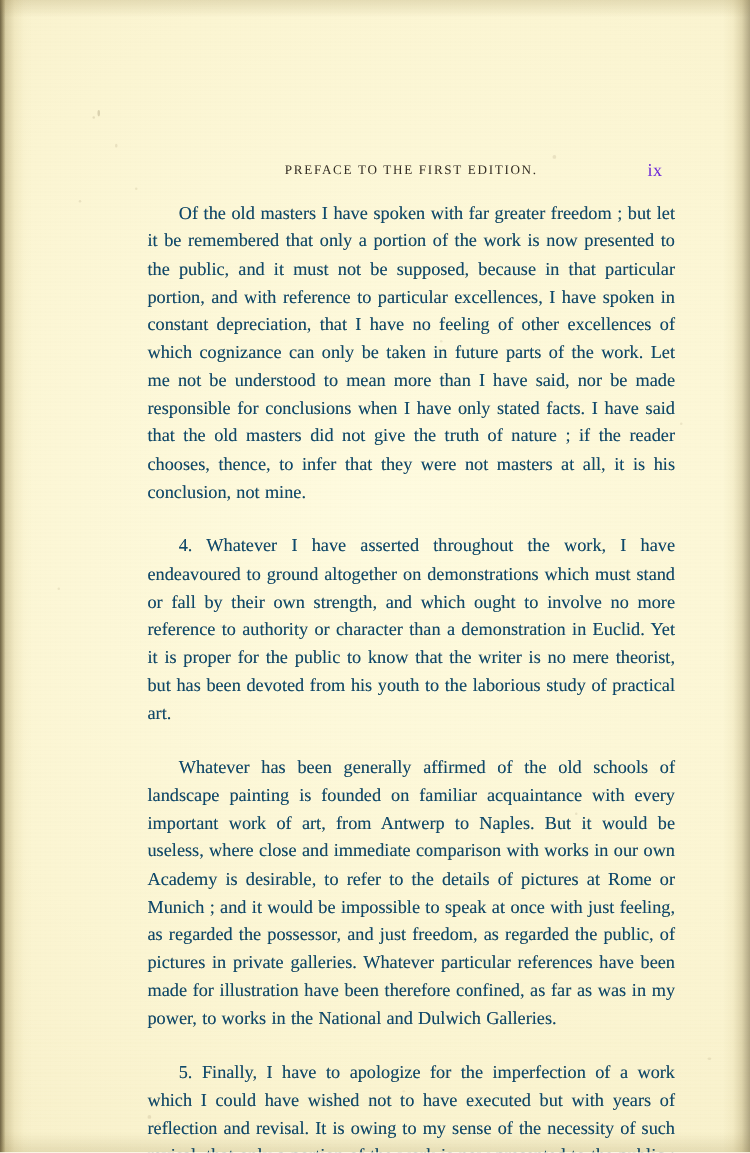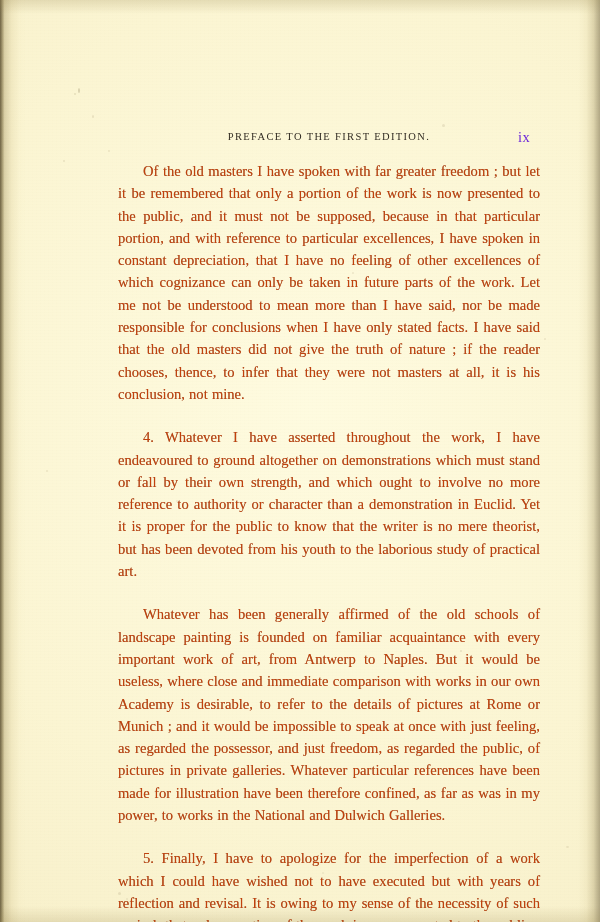--- a/index.html
+++ b/index.html
@@ -162,21 +162,21 @@
     width: 422px;
   }
 
   p.para {
     margin: 0 0 21px 0;
     font-size: 14.6px;
     line-height: 22.3px;
     text-align: justify;
     text-indent: 25px;
     word-spacing: 0.55px;
-    color: #c2410c;
+    color: #0c4a6e;
     hyphens: none;
   }
 
   p.para:last-child { margin-bottom: 0; }
 
   
   p.para {
     text-shadow: 0 0 0.35px rgba(43,38,32,0.45);
   }
 </style>

